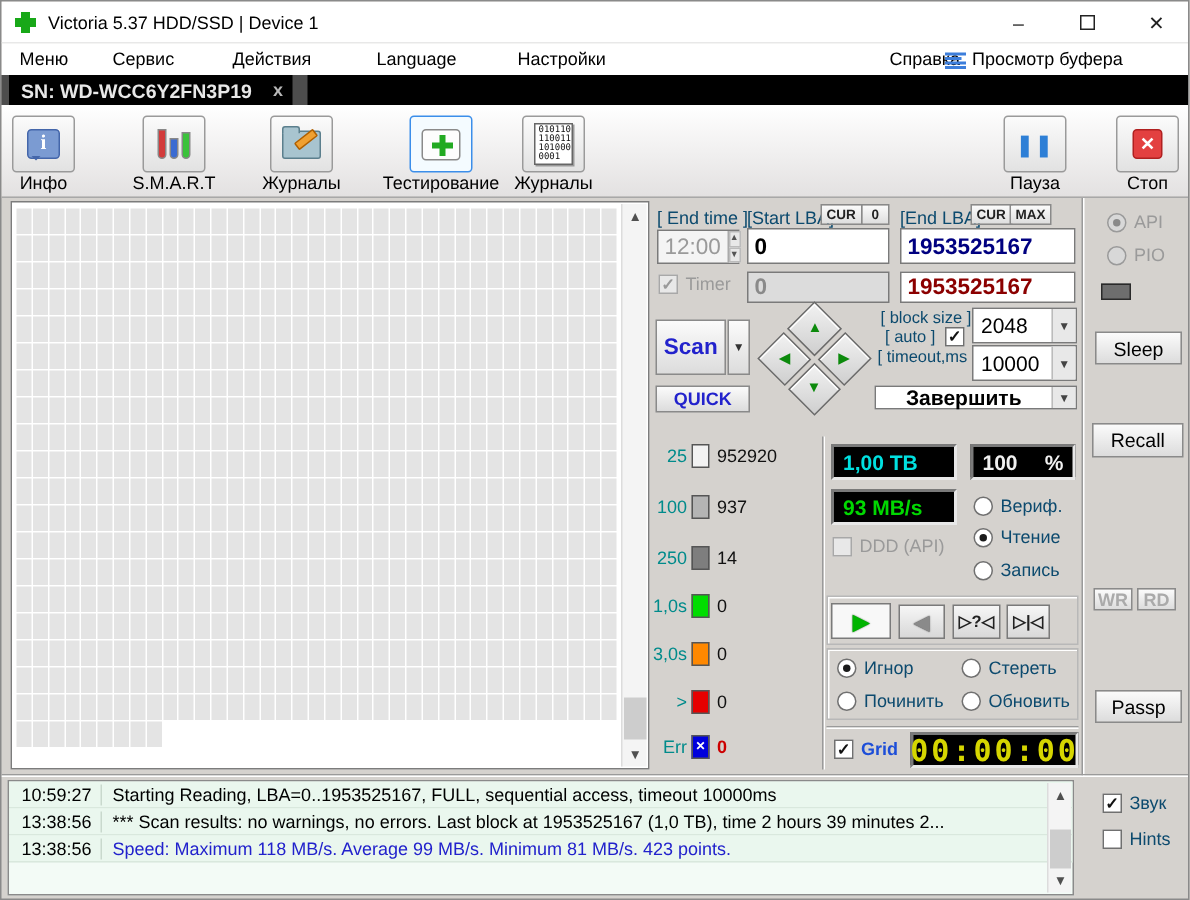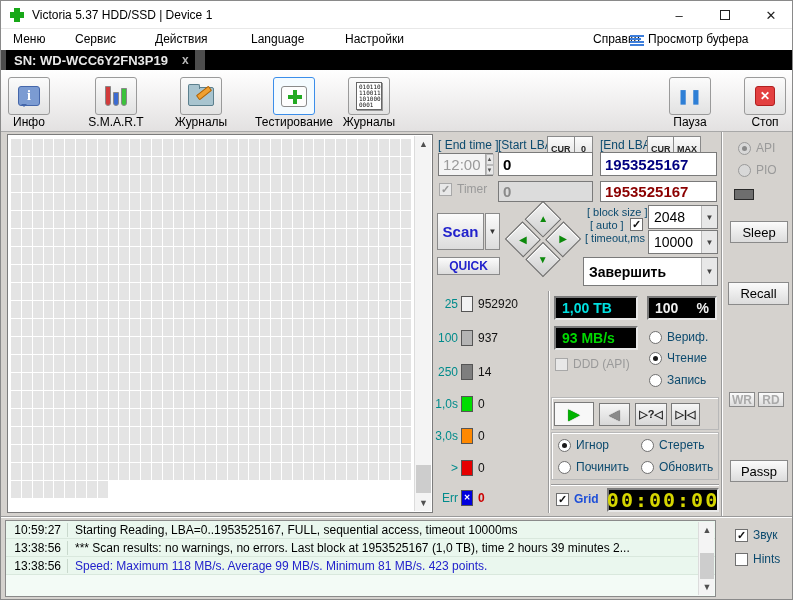--- a/index.html
+++ b/index.html
@@ -52,21 +52,21 @@
   .gridpanel { left:6px; top:133px; width:426px; height:379px; background:#fff; border:1px solid #7c7c7c; }
   .blockmap { left:3px; top:4px; width:400px; display:grid; gap:1px; }
   .blockmap .cell { height:17px; background:#e4e4e4; }
   .vscroll { top:1px; right:1px; width:17px; bottom:1px; background:#f4f4f4; border-left:1px solid #dcdcdc; position:absolute; }
   .sb-arrow { width:17px; height:16px; color:#505050; font-size:9px; display:flex; align-items:center; justify-content:center; }
   .sb-thumb { position:absolute; left:1px; width:15px; background:#cdcdcd; }
 
   
   .lbl { color:#0c4a6e; font-size:12px; white-space:nowrap; }
   .lbl-dis { color:#9a9a9a; }
-  .minibtn { height:14px; background:linear-gradient(#fbfbfb,#dedede); border:1px solid #8a8a8a; font-size:9px; font-weight:bold; color:#222; display:flex; align-items:center; justify-content:center; padding:12px 3px; }
+  .minibtn { height:14px; background:linear-gradient(#fbfbfb,#dedede); border:1px solid #8a8a8a; font-size:9px; font-weight:bold; color:#222; display:flex; align-items:center; justify-content:center; padding:0 3px; }
   .field { background:#fff; border:1px solid #7a7a7a; font-weight:bold; font-size:15px; padding:0 4px; display:flex; align-items:center; font-family:"Liberation Sans",sans-serif; }
   .field input { border:none; outline:none; width:100%; font:inherit; color:inherit; background:transparent; }
   .field.dis { background:#dcdcdc; color:#8a8a8a; }
   .spinner { width:15px; display:flex; flex-direction:column; border-left:1px solid #aaa; }
   .spinner b { flex:1; font-size:6px; color:#555; display:flex; align-items:center; justify-content:center; background:#e8e8e8; border:1px solid #bbb; }
   .btn { background:linear-gradient(#fbfbfb,#dcdcdc); border:1px solid #8a8a8a; display:flex; align-items:center; justify-content:center; color:#000; }
   .btn-blue { color:#2222cc; font-weight:bold; }
   .combo { background:#fff; border:1px solid #7a7a7a; display:flex; align-items:center; }
   .combo .val { flex:1; padding:0 5px; font-size:14px; }
   .combo .arr { width:16px; align-self:stretch; background:#e8e8e8; border-left:1px solid #bbb; display:flex; align-items:center; justify-content:center; font-size:8px; color:#444; }
@@ -970,21 +970,21 @@
 <span class="abs cb checked" style="left:629px;top:217px;"></span>
 <div class="abs combo" style="left:647px;top:204px;width:70px;height:24px;">
   <span class="val">2048</span>
     <span class="arr">▼</span>
 </div>
 <span class="abs lbl" style="left:584px;top:231px;font-size:11px;">[ timeout,ms ]</span>
 <div class="abs combo" style="left:647px;top:229px;width:70px;height:24px;">
   <span class="val">10000</span>
     <span class="arr">▼</span>
 </div>
-<div class="abs combo" style="left:582px;top:256px;width:135px;height:29px;">
+<div class="abs combo" style="left:582px;top:256px;width:135px;height:16px;text-align:center;">
   <span class="val" style="font-weight:bold;">Завершить</span>
     <span class="arr">▼</span>
 </div>
 
 <div class="abs" style="left:432px;top:294px;">
   <div class="statrow" style="margin-bottom:17px;">
       <span class="sl">25</span>
       <span class="sb" style="background: rgb(242, 242, 242);"></span>
       <span class="sc" style="color: rgb(17, 17, 17);">952920</span>
     </div>

